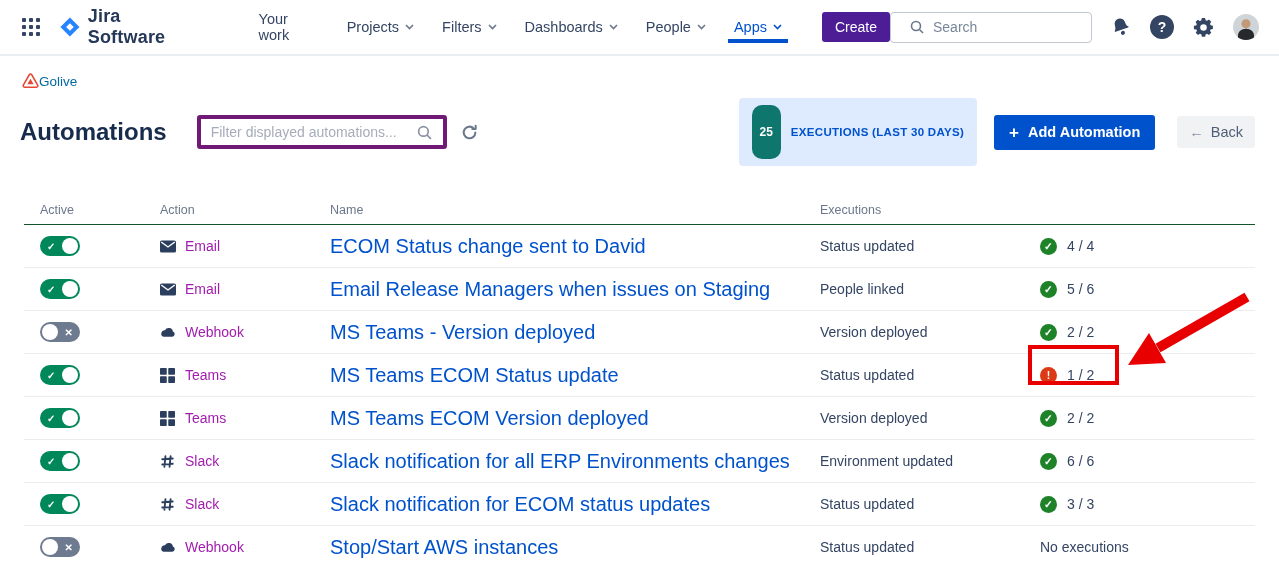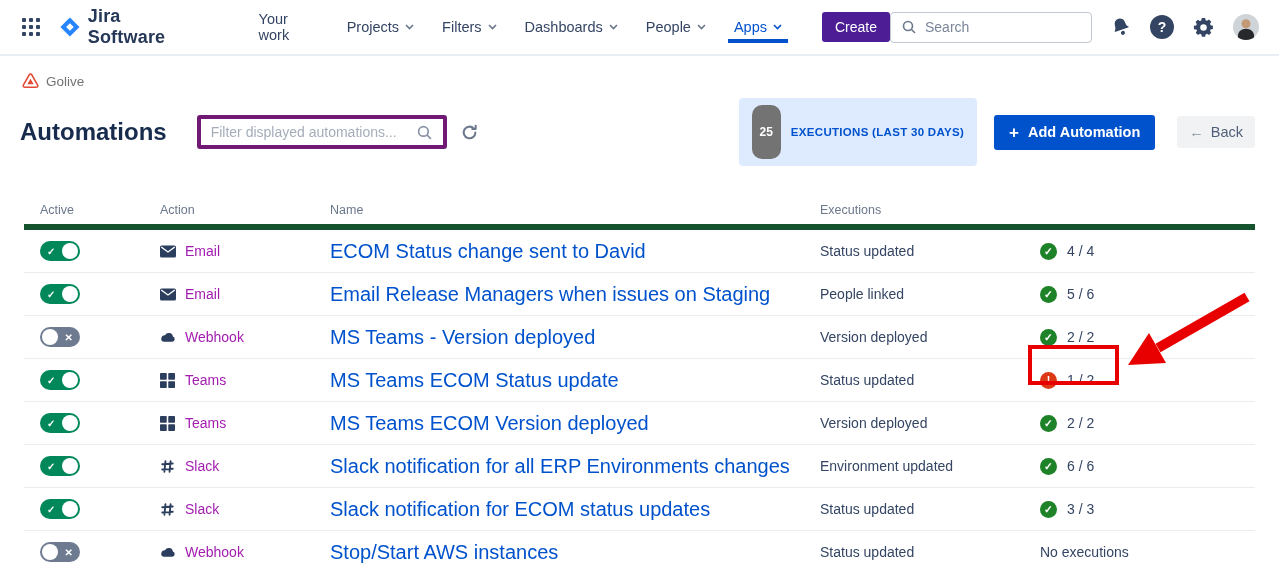--- a/index.html
+++ b/index.html
@@ -16,48 +16,48 @@
   .brand-name { font-size:18px; font-weight:700; color:#253858; letter-spacing:.2px; }
   .nav-items { display:flex; align-items:stretch; margin-left:28px; }
   .nav-item { display:flex; align-items:center; gap:6px; padding:0 14px; font-size:14.5px; color:#344563; cursor:pointer; position:relative; }
   .nav-item .chev { color:#6B778C; display:flex; }
   .nav-item.active { color:#0052CC; font-weight:500; }
   .nav-item.active .chev { color:#0052CC; }
   .nav-item.active::after { content:""; position:absolute; left:8px; right:8px; bottom:0; height:4px; background:#0052CC; }
   .create-btn { align-self:center; margin-left:12px; background:#4c1d95; color:#fff; border:none; border-radius:3px; font-size:14px; font-weight:500; padding:7px 13px; cursor:pointer; font-family:inherit; }
   .nav-spacer { flex:1; }
   .nav-right { display:flex; align-items:center; gap:18px; }
-  .searchbox { display:flex; align-items:center; gap:8px; width:202px; height:31px; border:1px solid #C1C7D0; border-radius:4px; padding:0 10px; }
+  .searchbox { display:flex; align-items:center; gap:8px; width:202px; height:31px; border:1px solid #C1C7D0; border-radius:4px; padding:0 18px; }
   .searchbox input { border:none; outline:none; font-size:14px; color:#344563; width:100%; font-family:inherit; }
   .searchbox input::placeholder { color:#7A869A; }
   .icon-btn { display:flex; align-items:center; justify-content:center; cursor:pointer; }
   .help-circle { width:24px; height:24px; border-radius:50%; background:#344563; color:#fff; font-size:14px; font-weight:700; display:flex; align-items:center; justify-content:center; }
   .avatar { width:26px; height:26px; border-radius:50%; overflow:hidden; cursor:pointer; }
 
   
   .page { padding:0 24px; }
-  .breadcrumb { display:flex; align-items:center; gap:7px; margin:17px 0 0 -2px; font-size:13.5px; color:#737373; cursor:pointer; width:fit-content; }
+  .breadcrumb { display:flex; align-items:center; margin:17px 0 0 -2px; font-size:13.5px; color:#0369a1; cursor:pointer; width:fit-content; }
   .title-row { display:flex; align-items:center; margin-top:9px; }
   h1 { font-size:24px; font-weight:700; color:#172B4D; margin-left:-4px; }
   .filter-wrap { display:flex; align-items:center; margin-left:30px; width:250px; height:34px; border:4px solid #701a75; border-radius:3px; padding:0 10px; }
   .filter-wrap input { border:none; outline:none; width:100%; font-size:14px; color:#344563; font-family:inherit; }
   .filter-wrap input::placeholder { color:#A5ADBA; }
   .refresh-btn { margin-left:14px; cursor:pointer; display:flex; }
   .hdr-spacer { flex:1; }
   .exec-badge { display:flex; align-items:center; gap:10px; background:#DEEBFF; border-radius:4px; padding:7px 13px; cursor:pointer; }
-  .exec-count { background:#737373; color:#fff; font-size:12px; font-weight:700; padding:20px 8px; border-radius:10px; }
+  .exec-count { background:#0f766e; color:#fff; font-size:12px; font-weight:700; padding:20px 8px; border-radius:10px; }
   .exec-label { color:#0052CC; font-size:11.5px; font-weight:700; letter-spacing:.3px; }
   .add-btn { display:flex; align-items:center; gap:9px; margin-left:17px; background:#0052CC; color:#fff; border:none; border-radius:3px; font-size:14.5px; font-weight:600; padding:9px 15px; cursor:pointer; font-family:inherit; }
   .add-btn .plus { font-size:17px; font-weight:700; line-height:1; }
   .back-btn { display:flex; align-items:center; gap:7px; margin-left:22px; background:#F1F2F4; color:#505F79; border:none; border-radius:3px; font-size:14.5px; padding:8px 12px; cursor:pointer; font-family:inherit; }
 
   
   .table { margin:37px 24px 0 24px; }
   .thead-row, .trow { display:flex; align-items:center; padding-left:16px; }
-  .thead-row { padding-bottom:7px; border-bottom:6px solid #14532d; }
+  .thead-row { padding-bottom:7px; border-bottom:1px solid #14532d; }
   .th { font-size:12.5px; color:#6B778C; }
   .c-active { width:120px; }
   .c-action { width:170px; display:flex; align-items:center; gap:9px; }
   .c-name { width:490px; }
   .c-event { width:220px; font-size:14px; }
   .c-exec { flex:1; display:flex; align-items:center; gap:10px; font-size:14px; }
   .trow { height:43px; border-bottom:1px solid #EBECF0; }
   .c-name a { color:#0052CC; font-size:20px; text-decoration:none; cursor:pointer; }
   .action-label { font-size:14px; color:#a21caf; }
   .action-icon { display:flex; width:16px; }

